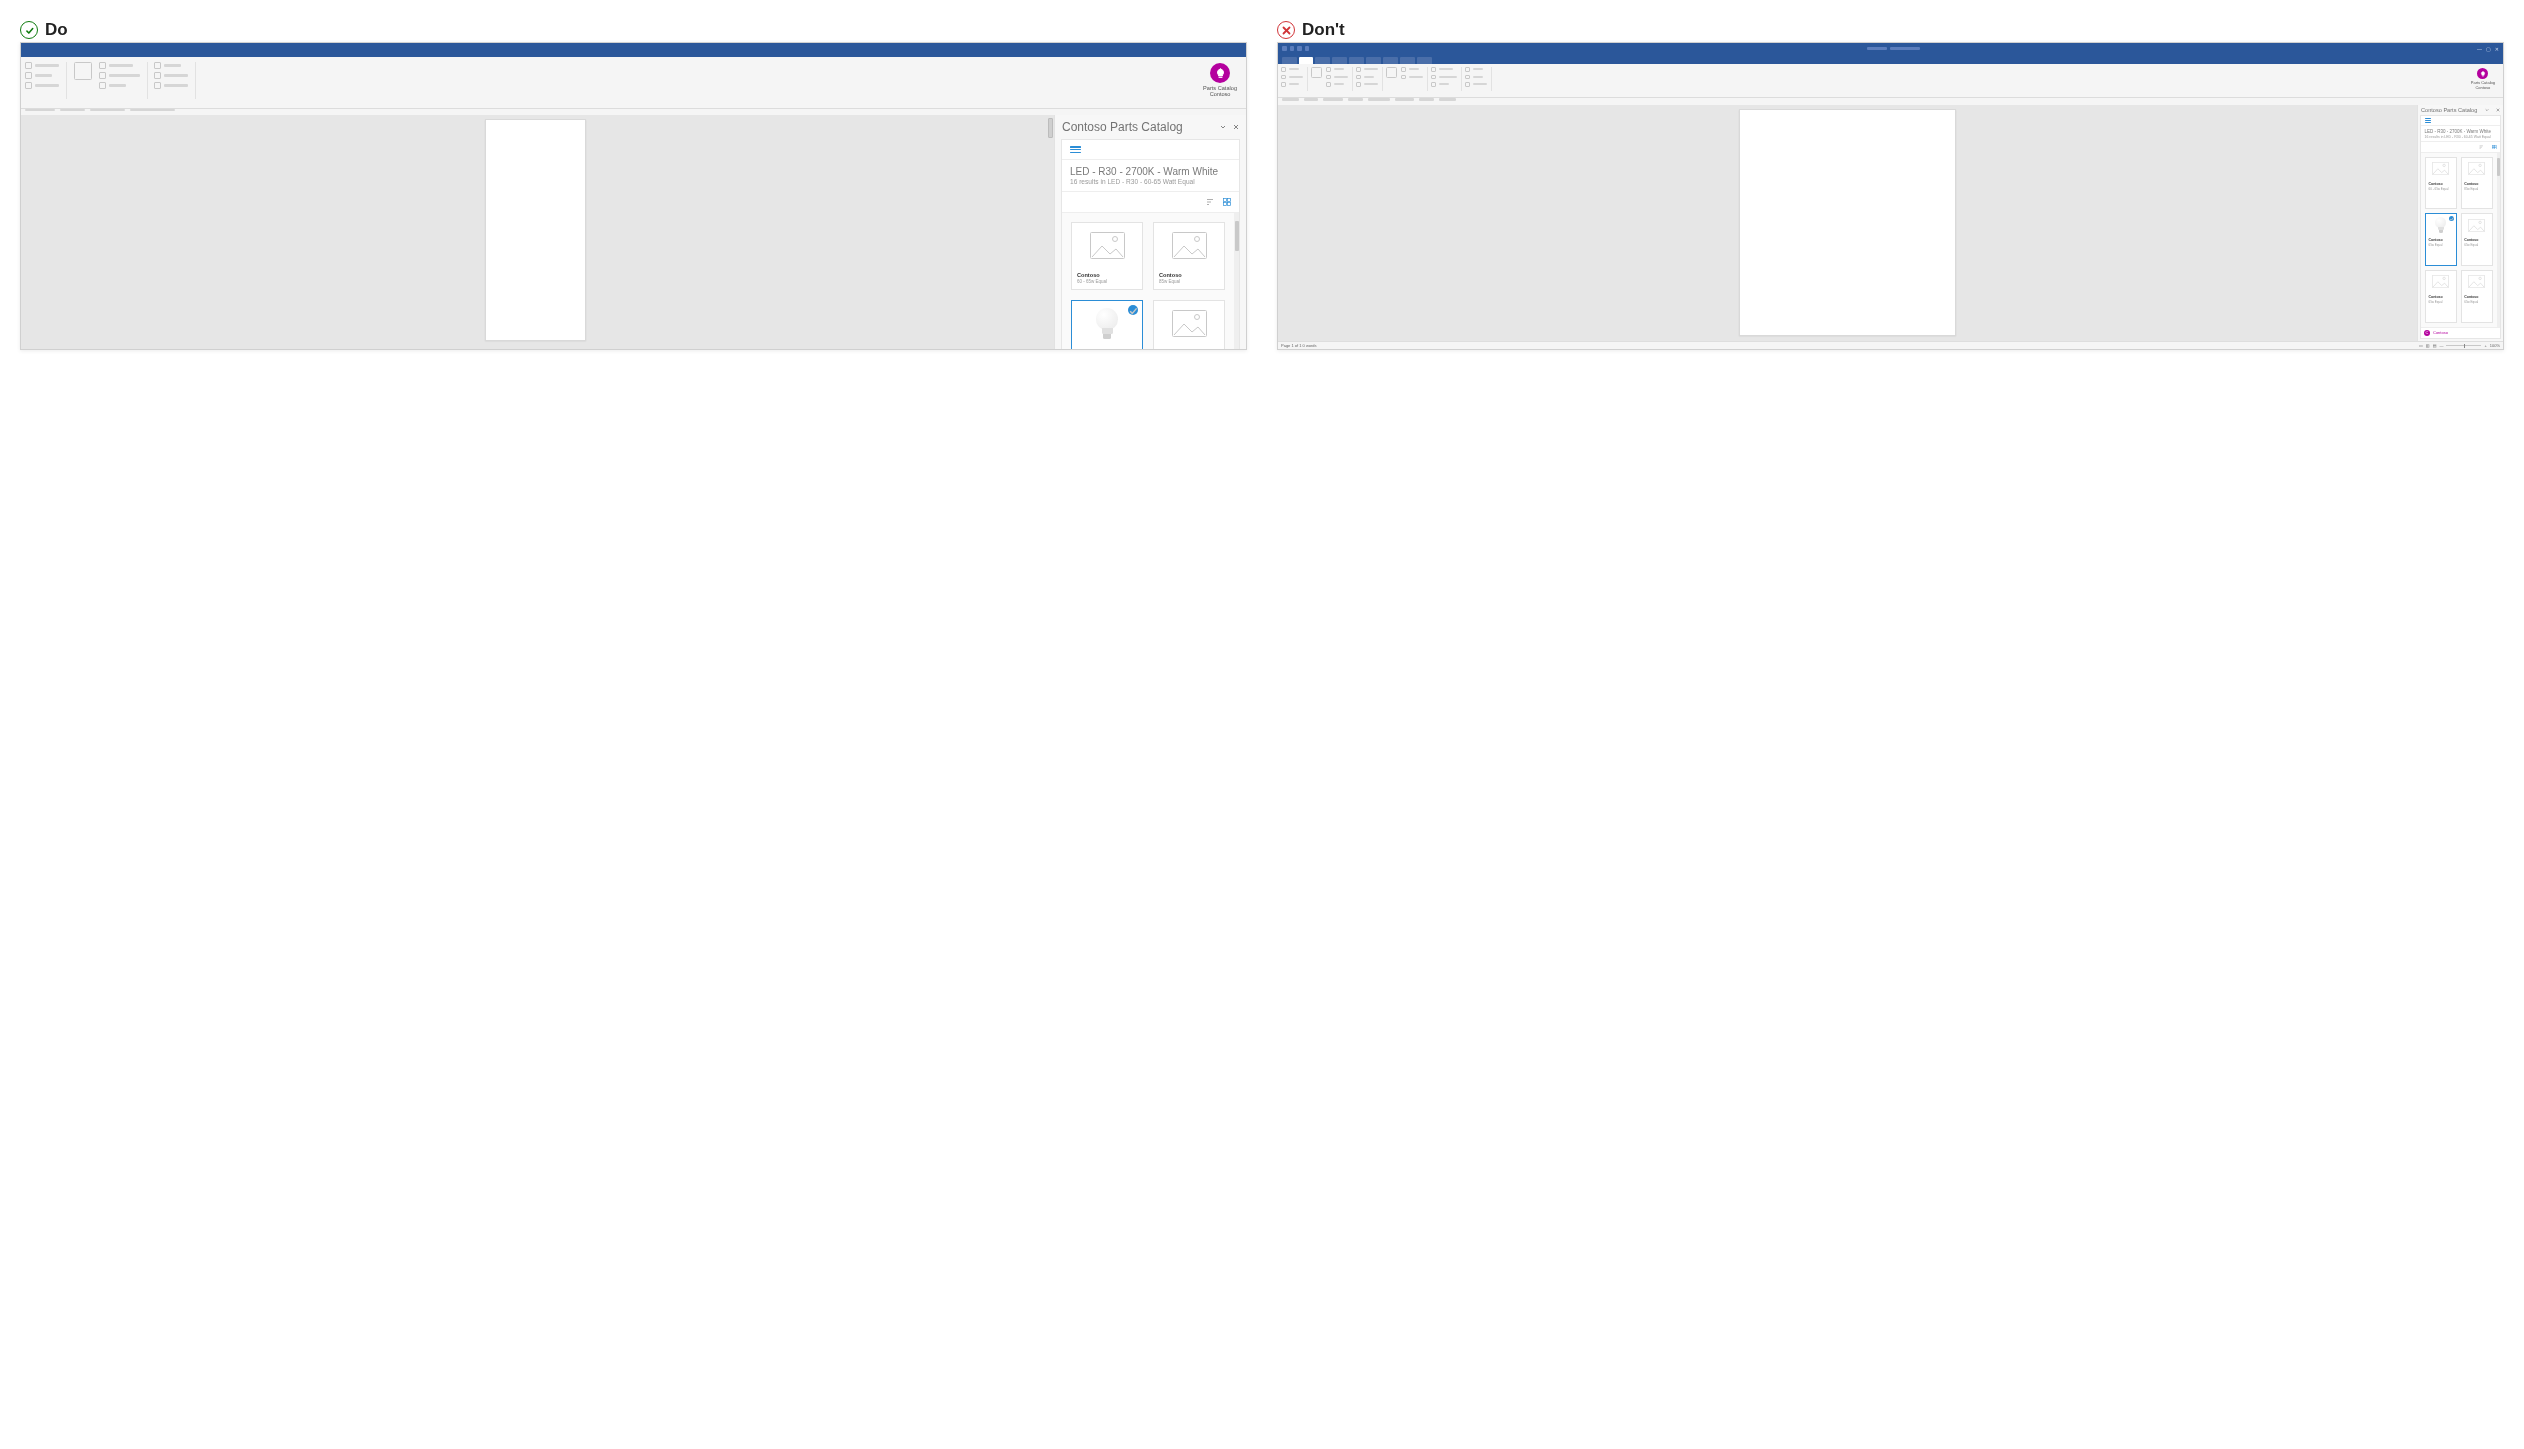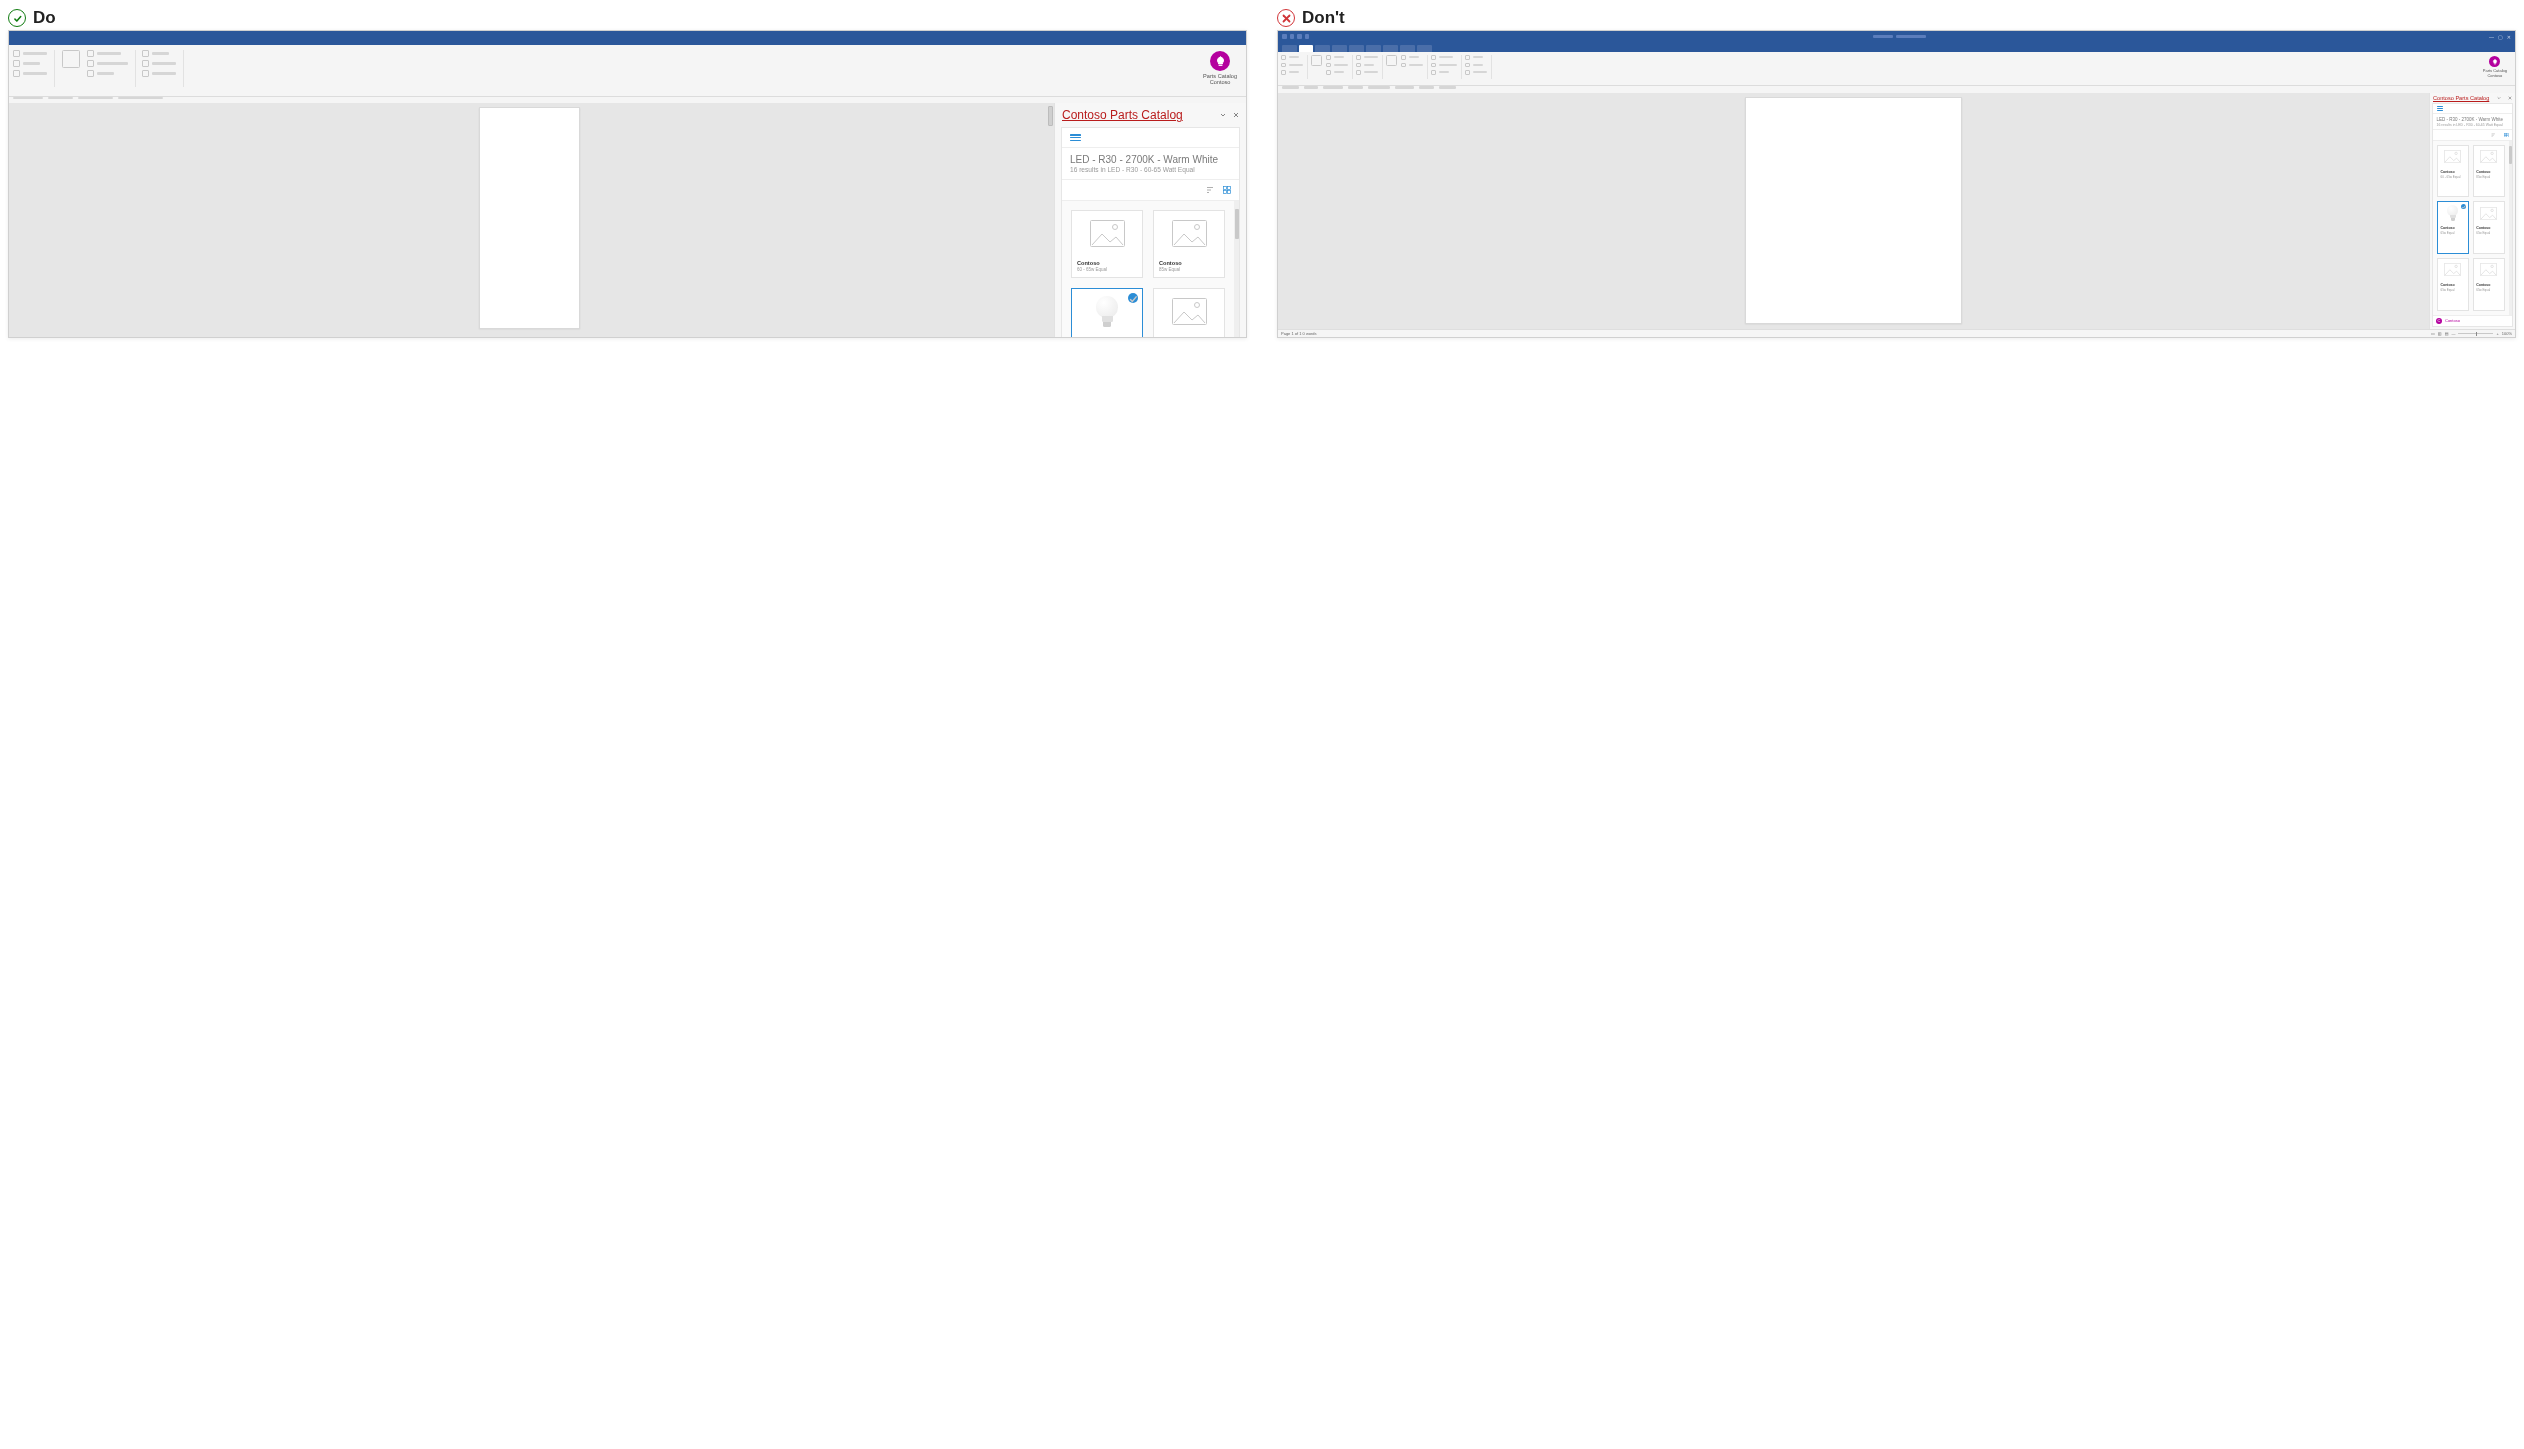--- a/index.html
+++ b/index.html
@@ -8,21 +8,21 @@
     font-family: "Segoe UI", -apple-system, Helvetica, Arial, sans-serif;
     background: #ffffff;
     color: #222;
     -webkit-font-smoothing: antialiased;
   }
 
   
   .page {
     display: flex;
     gap: 30px;
-    padding: 8px;
+    padding: 20px;
   }
   .col {
     flex: 1 1 0;
     display: flex;
     flex-direction: column;
   }
   .col-header {
     display: flex;
     align-items: center;
     gap: 7px;
@@ -104,21 +104,21 @@
   .doc-area{flex:1;display:flex;justify-content:center;align-items:flex-start;}
 
   
   .taskpane{
     width:192px;background:#f7f7f7;border-left:0.5px solid #e2e2e2;display:flex;flex-direction:column;
   }
   .tp-header{
     display:flex;align-items:center;justify-content:space-between;
     padding:5px 7px;
   }
-  .tp-title{font-size:12px;color:#b91c1c;font-weight:400;text-decoration:underline;}
+  .tp-title{font-size:12px;color:#737373;font-weight:400;}
   .tp-header-icons{display:flex;gap:7px;color:#666;}
   .tp-header-icons svg{width:6px;height:6px;}
   .tp-inner{
     background:#ffffff;border:0.5px solid #e6e6e6;margin:0 6px 6px 6px;flex:1;display:flex;flex-direction:column;
   }
   .tp-row{padding:6px 8px;border-bottom:0.5px solid #eee;}
   .hamburger{display:flex;flex-direction:column;gap:1.5px;width:11px;cursor:pointer;}
   .hamburger span{height:1.3px;background:#2b8dd6;border-radius:0.5px;}
   .breadcrumb-title{color:#7a7a7a;font-size:10px;}
   .breadcrumb-sub{color:#9a9a9a;font-size:6.6px;margin-top:1px;}

